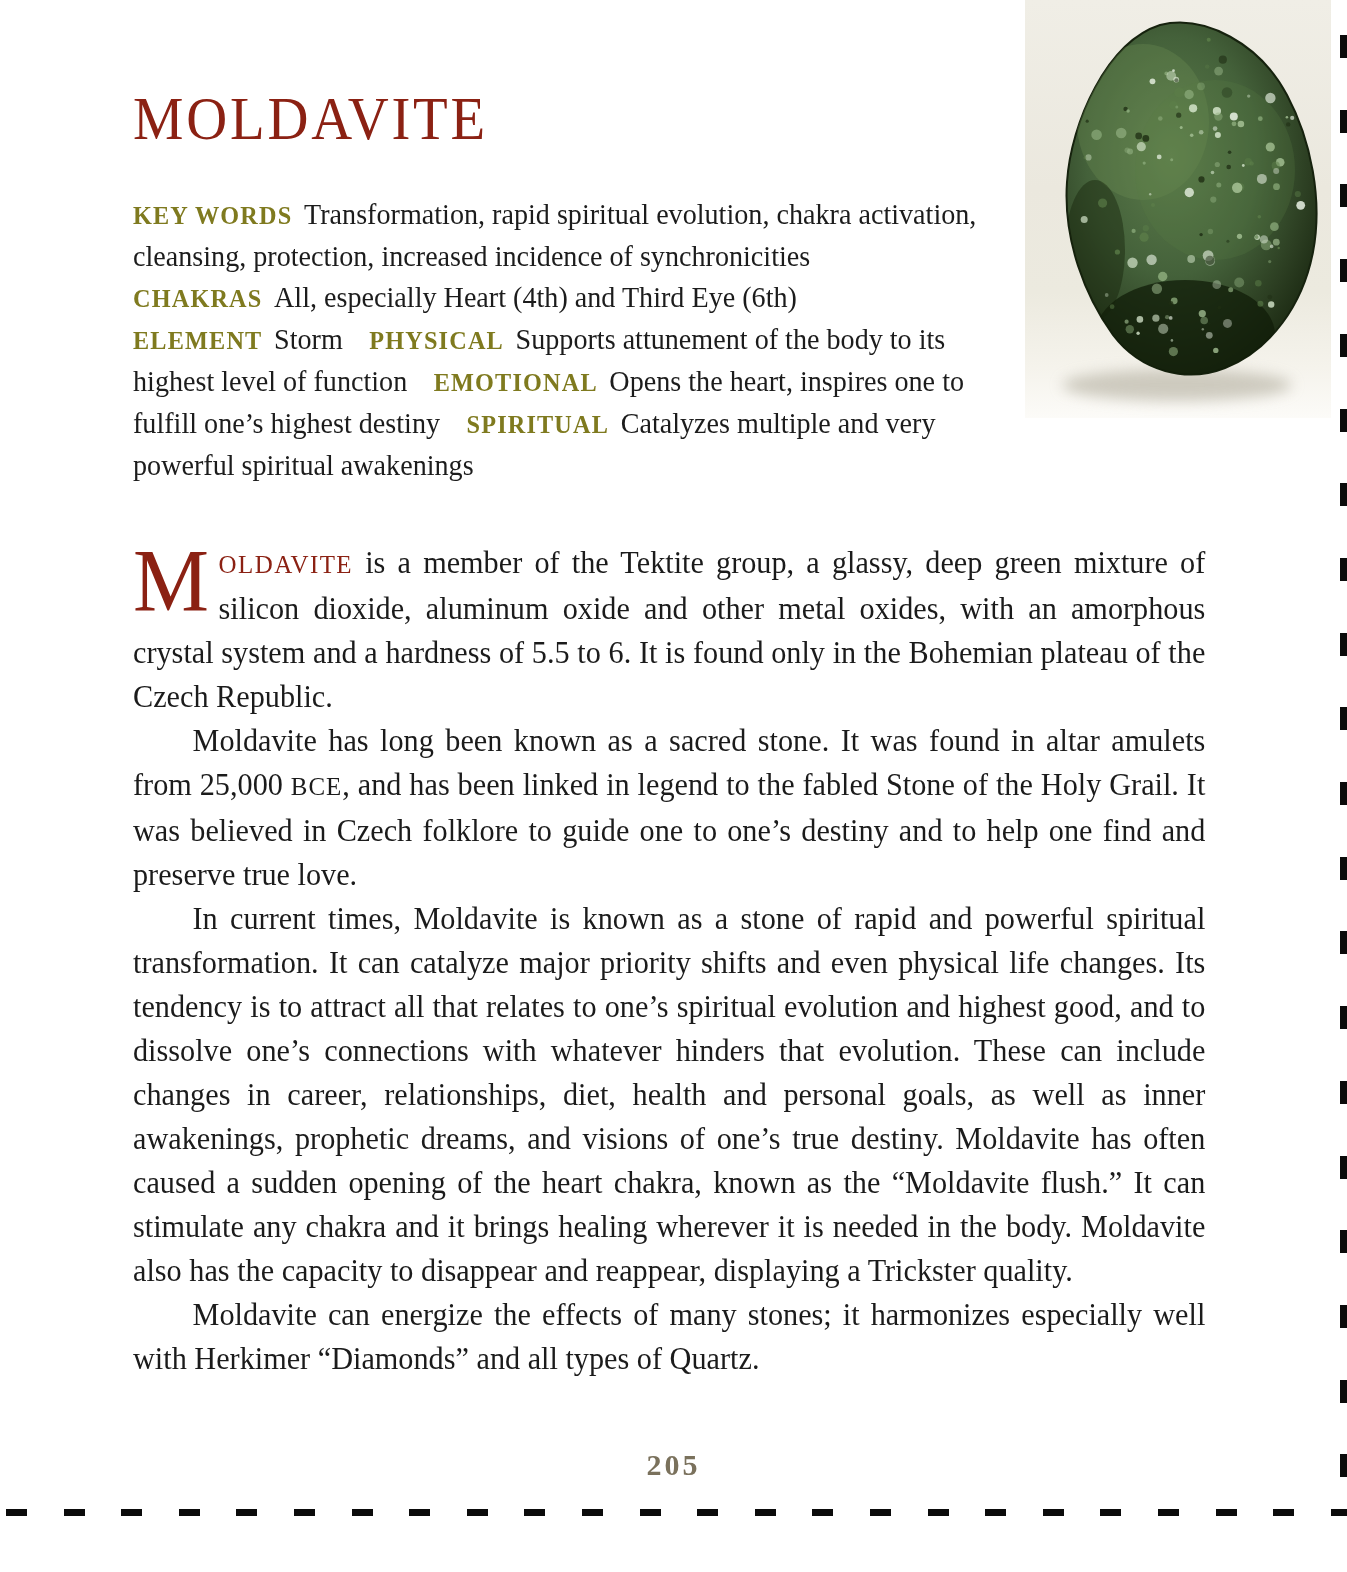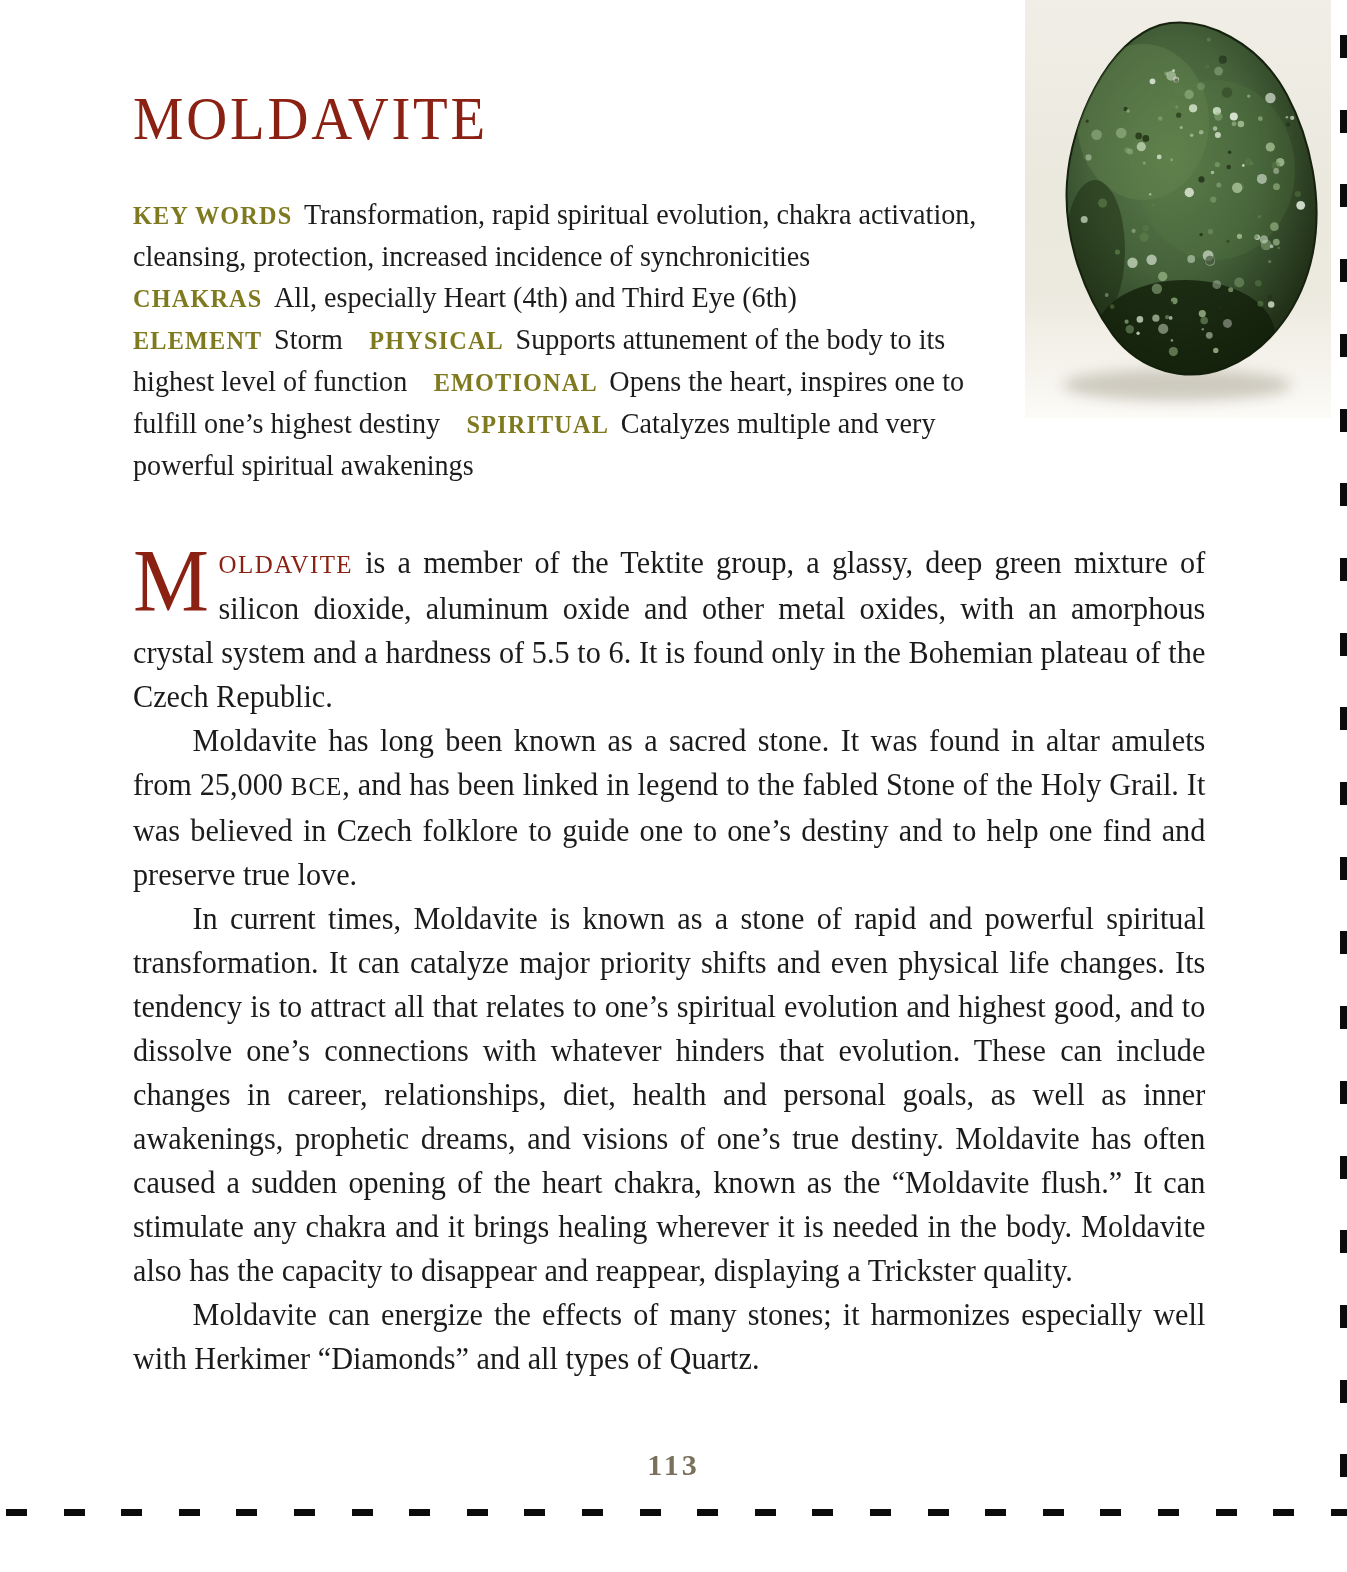--- a/index.html
+++ b/index.html
@@ -239,21 +239,21 @@
     <p class="para">
       <span class="dropcap">M</span><span class="lead-sc">OLDAVITE</span><span> is a member of the Tektite group, a glassy, deep green mixture of silicon dioxide, aluminum oxide and other metal oxides, with an amorphous crystal system and a hardness of 5.5 to 6. It is found only in the Bohemian plateau of the Czech Republic.</span>
     </p>
     <p class="para indent">
       <span>Moldavite has long been known as a sacred stone. It was found in altar amulets from 25,000 </span><span class="sc">BCE</span><span>, and has been linked in legend to the fabled Stone of the Holy Grail. It was believed in Czech folklore to guide one to one’s destiny and to help one find and preserve true love.</span>
     </p>
     <p class="para indent">In current times, Moldavite is known as a stone of rapid and powerful spiritual transformation. It can catalyze major priority shifts and even physical life changes. Its tendency is to attract all that relates to one’s spiritual evolution and highest good, and to dissolve one’s connections with whatever hinders that evolution. These can include changes in career, relationships, diet, health and personal goals, as well as inner awakenings, prophetic dreams, and visions of one’s true destiny. Moldavite has often caused a sudden opening of the heart chakra, known as the “Moldavite flush.” It can stimulate any chakra and it brings healing wherever it is needed in the body. Moldavite also has the capacity to disappear and reappear, displaying a Trickster quality.</p>
     <p class="para indent">Moldavite can energize the effects of many stones; it harmonizes especially well with Herkimer “Diamonds” and all types of Quartz.</p>
   </div>
 
-  <div class="folio">113</div>
+  <div class="folio">205</div>
 
 <div class="rmark" style="top: 35px;"></div>
     <div class="rmark" style="top: 110px;"></div>
     <div class="rmark" style="top: 184px;"></div>
     <div class="rmark" style="top: 259px;"></div>
     <div class="rmark" style="top: 334px;"></div>
     <div class="rmark" style="top: 409px;"></div>
     <div class="rmark" style="top: 483px;"></div>
     <div class="rmark" style="top: 558px;"></div>
     <div class="rmark" style="top: 633px;"></div>

